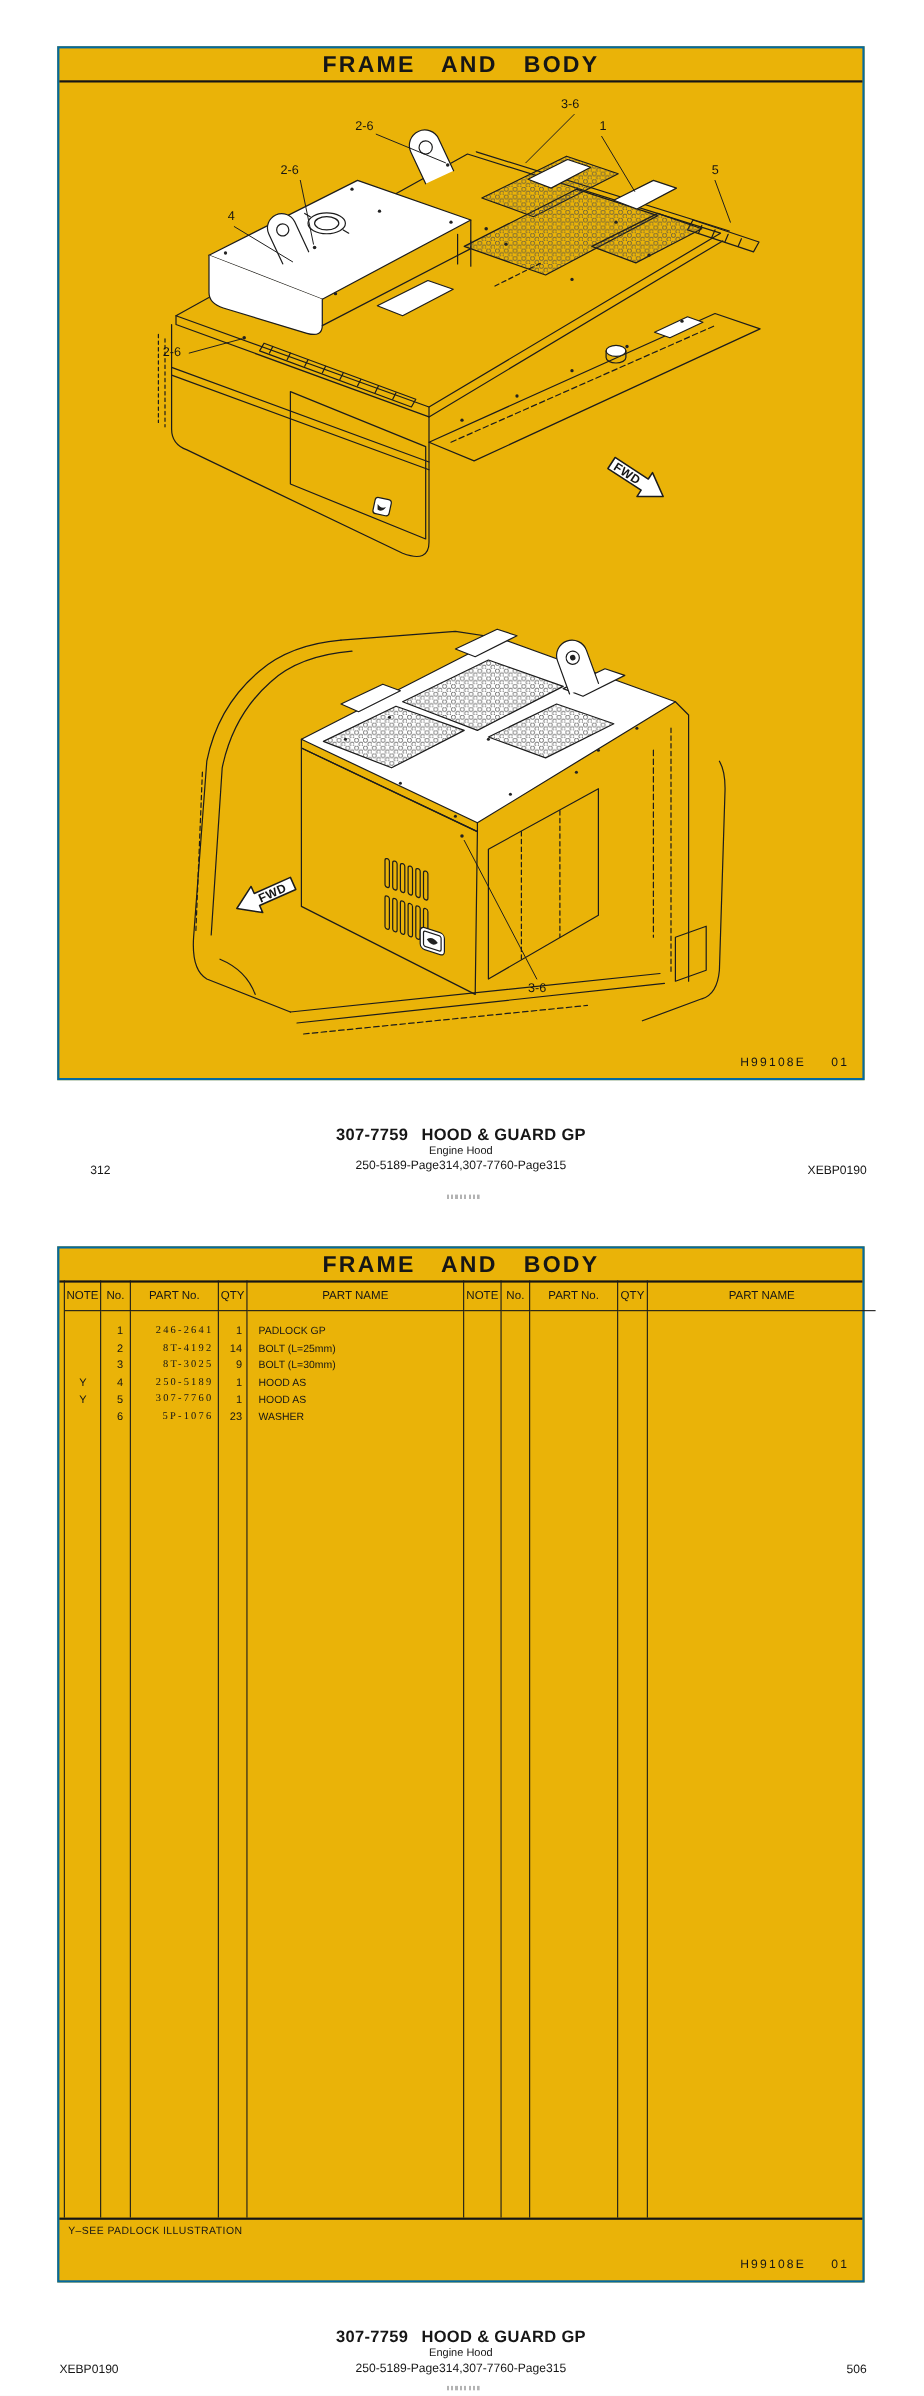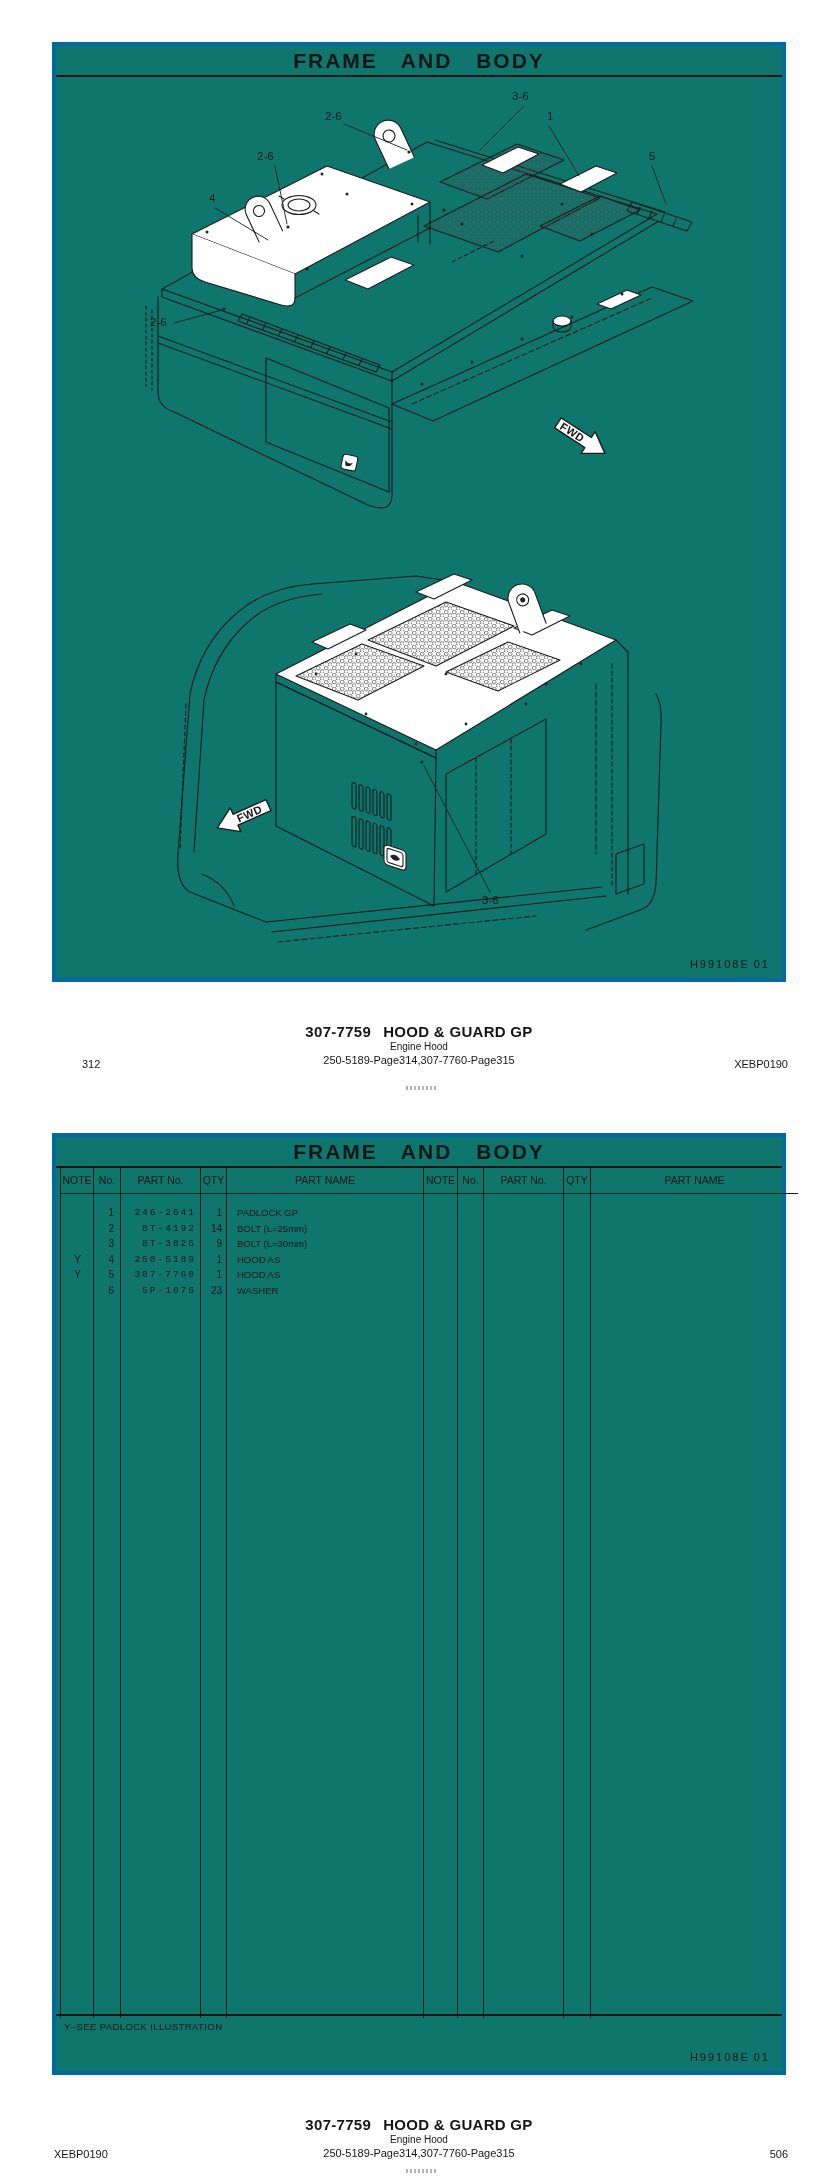--- a/index.html
+++ b/index.html
@@ -1,27 +1,27 @@
 <!DOCTYPE html>
 <html><head>
 <meta charset="utf-8">
 <style>
   * { margin:0; padding:0; box-sizing:border-box; }
   body { background:#e8e8e8; font-family:"Liberation Sans", sans-serif; color:#161616; }
   .canvas { position:relative; width:840px; height:2178px; background:#ffffff; margin:0 auto; overflow:hidden; }
 
   
-  .pagebox { position:absolute; left:52px; width:734px; border:4px solid #0369a1; background:#0f766e; }
+  .pagebox { position:absolute; left:52px; width:734px; border:2px solid #0369a1; background:#eab308; }
   .pagebox.p1 { top:42px; height:940px; }
   .pagebox.p2 { top:1133px; height:942px; }
   .titlerow { height:31px; border-bottom:2px solid #151515; display:flex; align-items:center; justify-content:center;
               font-size:21px; font-weight:bold; letter-spacing:2px; word-spacing:16px; }
 
   .figref { position:absolute; right:12px; bottom:8px; font-size:11px; letter-spacing:2px; white-space:nowrap; }
-  .figref .rev { margin-left:4px; }
+  .figref .rev { margin-left:23px; }
 
   
   .caption { position:absolute; left:52px; width:734px; text-align:center; line-height:1.15; }
   .caption .l1 { font-size:15px; font-weight:bold; letter-spacing:0.3px;margin-top:36px; }
   .caption .l1 .pn { margin-right:12px; }
   .caption .l2 { font-size:10px; margin-top:1px; }
   .caption .l3 { font-size:11px; margin-top:1px; }
   .cap1 { top:987px; } .cap2 { top:2080px; }
 
   .meta { position:absolute; font-size:11px; }
@@ -42,21 +42,21 @@
                display:flex; align-items:center; justify-content:center; font-size:10.5px; }
   .cols { position:relative; display:flex; height:824px; }
   .cols .bc { border-right:1px solid #1a1a1a; height:100%; }
   .w-note{width:33px;} .w-no{width:27px;} .w-part{width:80px;} .w-qty{width:26px;} .w-name{width:197px;}
   .w-note2{width:34px;} .w-no2{width:26px;} .w-part2{width:80px;} .w-qty2{width:27px;} .w-name2{flex:1; border-right:none !important;}
 
   .rows { position:absolute; left:0; top:11px; width:100%; }
   .prow { display:flex; height:15.5px; line-height:15.5px; font-size:10px; }
   .prow .note { width:33px; text-align:center; }
   .prow .no   { width:27px; text-align:right; padding-right:7px; }
-  .prow .part { width:80px; text-align:right; padding-right:5px; font-family:Liberation Mono, monospace;
+  .prow .part { width:80px; text-align:right; padding-right:5px; font-family:Liberation Serif, serif;
                 font-size:9.5px; letter-spacing:2px; }
   .prow .qty  { width:26px; text-align:right; padding-right:5px; }
   .prow .name { width:197px; text-align:left; padding-left:10px; font-size:9.5px; }
 
   .noterow { position:absolute; left:0; right:0; bottom:0; height:57px; border-top:2px solid #151515; }
   .footnote { position:absolute; left:8px; top:5px; font-size:9.5px; letter-spacing:0.4px; }
 
   
   .illo { position:absolute; }
   .i1 { left:36px; top:28px; }

